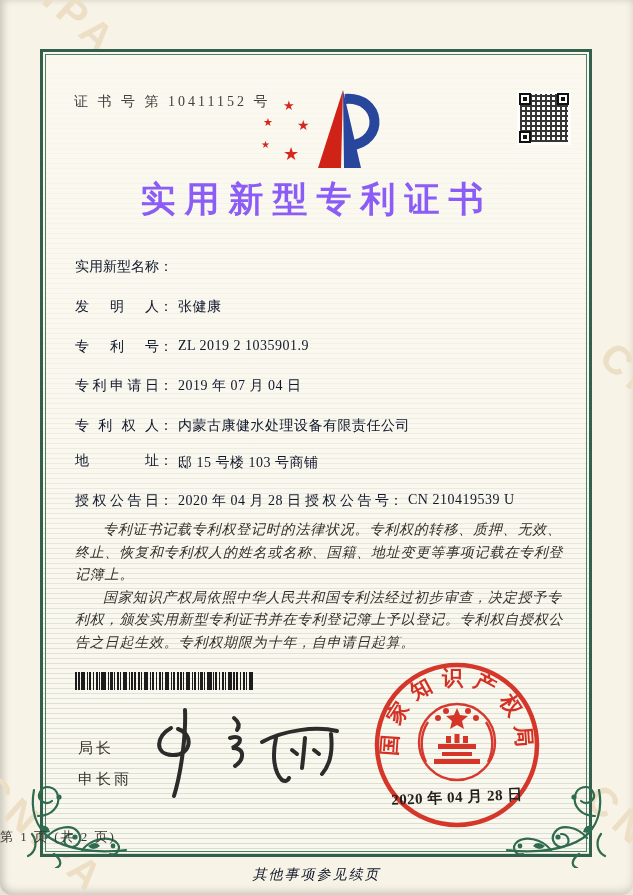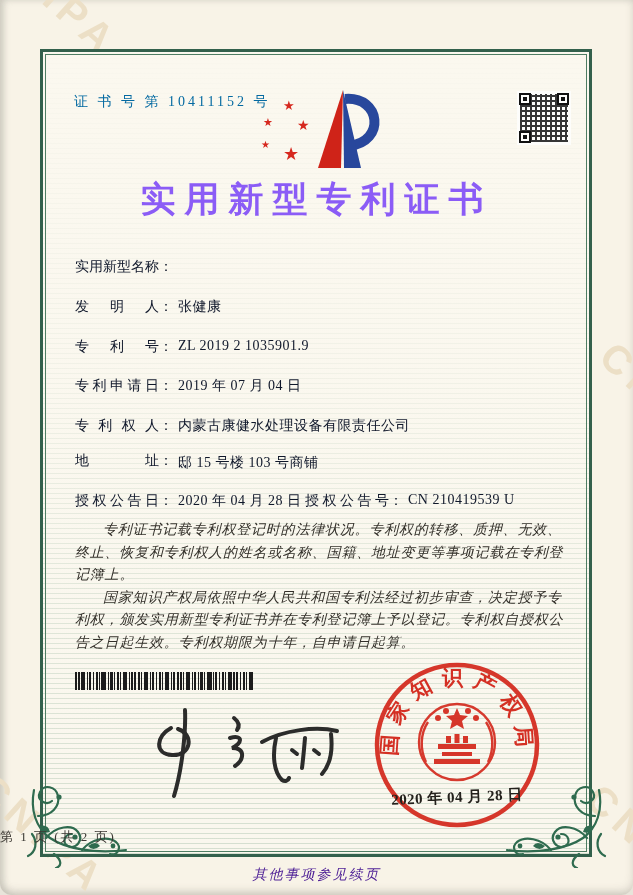--- a/index.html
+++ b/index.html
@@ -32,21 +32,21 @@
       linear-gradient(180deg, rgba(251,248,239,.95) 0%, rgba(251,248,239,.72) 40%, rgba(251,248,239,.25) 70%, rgba(251,248,239,0) 100%),
       repeating-linear-gradient(0deg, rgba(118,160,130,.28) 0 1px, rgba(250,248,238,0) 1px 5px),
       #faf7ee;
   }
   .frame-inner{position:absolute;inset:2px;border:1px solid #4e7d63;}
   
   .orn{position:absolute;width:118px;height:92px;z-index:5;}
   .orn.left{left:26px;top:776px;}
   .orn.right{left:489px;top:776px;transform:scaleX(-1);}
   
-  .cert-no{position:absolute;left:74px;top:93px;font-size:14px;letter-spacing:3px;color:#0369a1;}
+  .cert-no{position:absolute;left:74px;top:93px;font-size:14px;letter-spacing:3px;color:#404040;}
   .logo{position:absolute;left:253px;top:84px;width:135px;height:90px;}
   .qr{position:absolute;left:517px;top:91px;width:50px;height:50px;background:#fdfdfb;padding:2px;}
   .qr-noise{position:absolute;inset:3px;
     background:
       repeating-linear-gradient(90deg,#141414 0 2px,transparent 2px 5px),
       repeating-linear-gradient(0deg,#141414 0 2px,transparent 2px 5px);
     opacity:.85;}
   .finder{position:absolute;width:12px;height:12px;border:2px solid #111;background:#fdfdfb;box-sizing:border-box;}
   .finder::after{content:"";position:absolute;left:2px;top:2px;width:4px;height:4px;background:#111;}
   .finder.tl{left:2px;top:2px}.finder.tr{right:2px;top:2px}.finder.bl{left:2px;bottom:2px}
@@ -79,21 +79,21 @@
   
   .seal{position:absolute;left:368px;top:658px;width:178px;height:178px;z-index:4;}
   .seal svg{position:absolute;left:0;top:0;}
   .seal-date{
     position:absolute;left:6px;top:130px;width:166px;text-align:center;
     font-size:15px;font-weight:600;letter-spacing:.5px;color:#24211c;
     transform:rotate(-2.5deg);font-style:normal;
   }
   
   .page-ind{position:absolute;left:0;right:0;top:828px;font-size:13px;letter-spacing:2px;color:#3b3833;z-index:6;}
-  .cont-note{position:absolute;left:0;right:0;top:866px;text-align:center;font-size:14px;font-style:italic;letter-spacing:2px;color:#4c1d95;}
+  .cont-note{position:absolute;left:0;right:0;top:866px;text-align:center;font-size:14px;font-style:italic;letter-spacing:2px;color:#0f172a;}
 </style>
 </head>
 <body>
 
 <div class="page">
 
   <span class="wm w1">CNIPA</span>
   <span class="wm w2">CNIPA</span>
   <span class="wm w3">CNIPA</span>
   <span class="wm w4">CNIPA</span>
@@ -206,20 +206,24 @@
     </span>
   </div>
 
   <div class="body-text">
     <p>专利证书记载专利权登记时的法律状况。专利权的转移、质押、无效、终止、恢复和专利权人的姓名或名称、国籍、地址变更等事项记载在专利登记簿上。</p>
     <p>国家知识产权局依照中华人民共和国专利法经过初步审查，决定授予专利权，颁发实用新型专利证书并在专利登记簿上予以登记。专利权自授权公告之日起生效。专利权期限为十年，自申请日起算。</p>
   </div>
 
   <div class="barcode"></div>
 
+  <div class="signoff">
+    <div>局长</div>
+    <div>申长雨</div>
+  </div>
 
   <svg class="sig" width="210" height="105" viewBox="0 0 210 105">
     <g fill="none" stroke="#1b1b1b" stroke-width="4" stroke-linecap="round" opacity="0.92">
       <path d="M33,30 C18,38 16,56 34,57 C54,58 56,36 40,31"></path>
       <path d="M47,12 C48,34 44,72 36,98"></path>
       <path d="M96,20 C101,24 102,28 99,32"></path>
       <path d="M92,40 C106,36 104,46 94,50 C108,50 106,62 97,68"></path>
       <path d="M124,44 C146,32 178,28 199,33"></path>
       <path d="M138,40 C134,58 136,74 144,82 C147,84 150,83 151,80"></path>
       <path d="M193,36 C195,54 191,68 184,76"></path>

